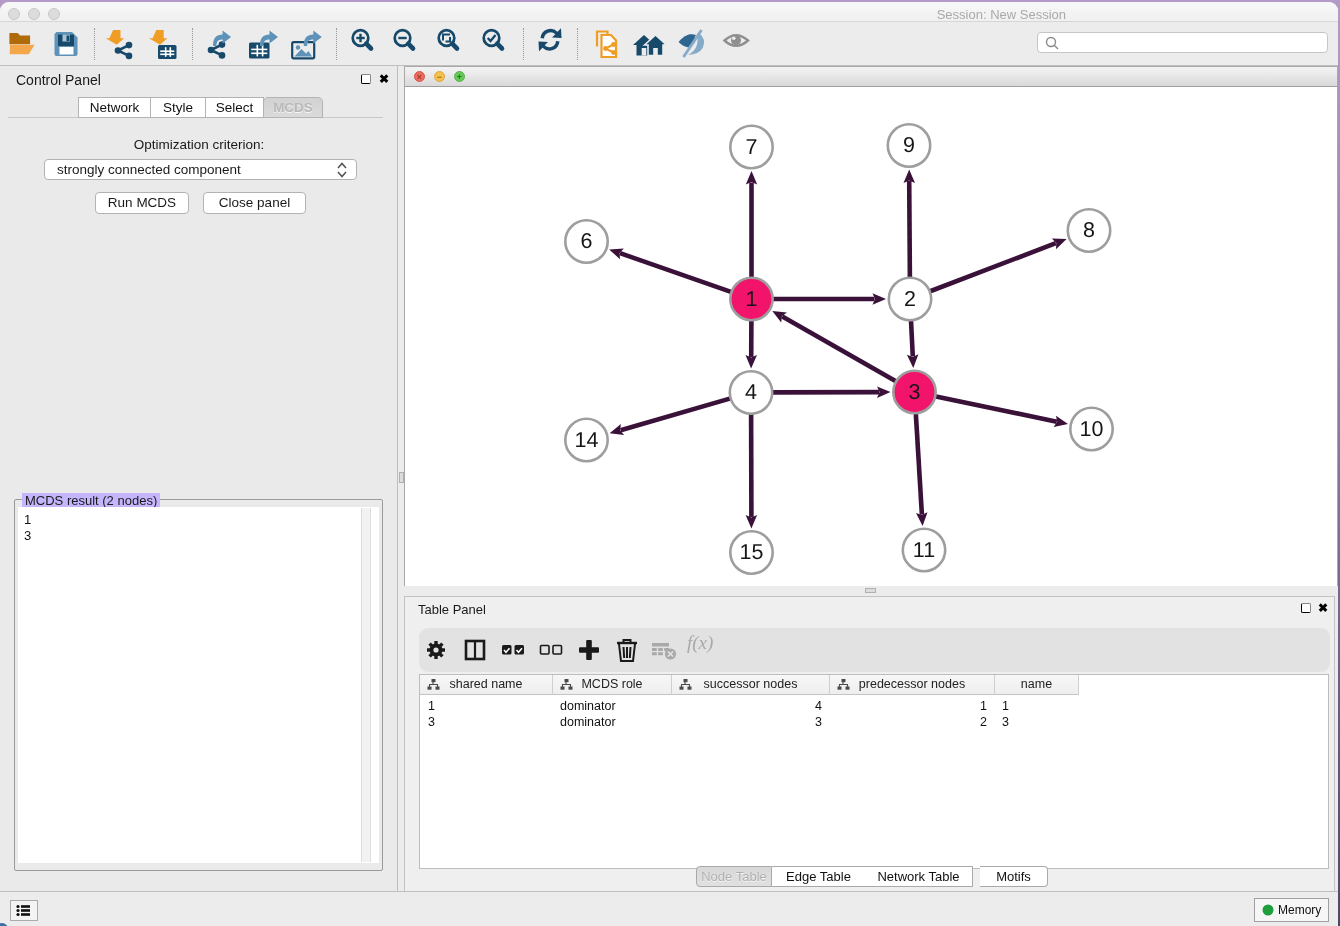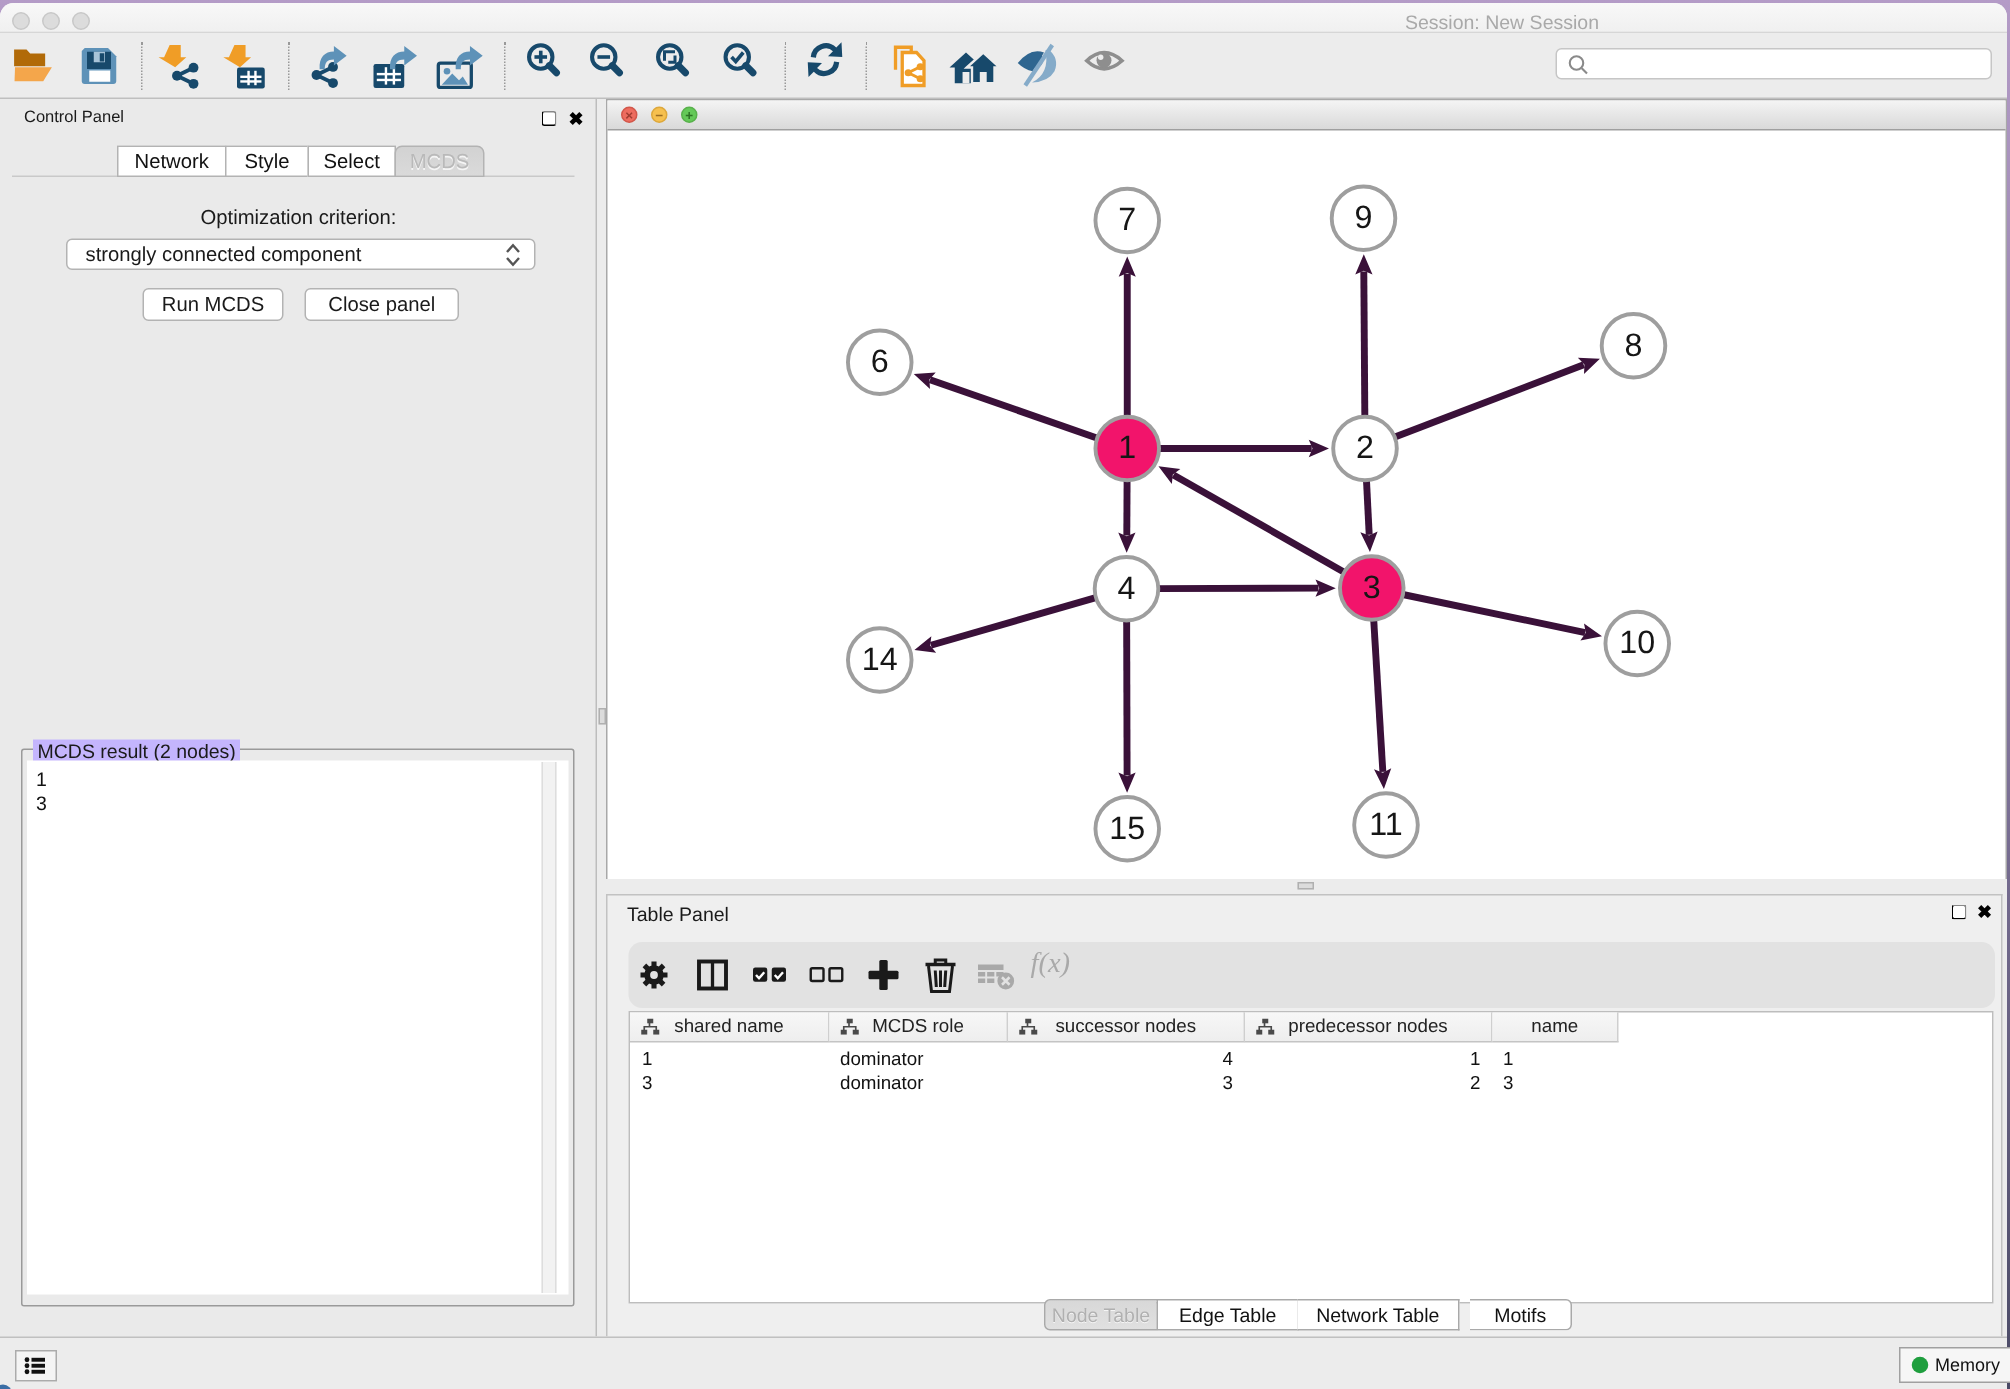--- a/index.html
+++ b/index.html
@@ -8,21 +8,21 @@
 .abs { position:absolute; }
 #app { left:0; top:2px; width:1338px; height:924px; background:#ececec; border-radius:9px 9px 0 0; }
 #titlebar { left:0; top:2px; width:1338px; height:20px; background:linear-gradient(#f8f8f8,#f0f0f0); border-radius:9px 9px 0 0; border-bottom:1px solid #d6d6d6; }
 .tl { width:12px; height:12px; border-radius:50%; top:6px; }
 #wintitle { left:0; top:5px; width:1066px; text-align:right; font-size:13px; color:#a9a9a9; }
 #toolbar { left:0; top:22px; width:1338px; height:44px; background:#ececec; border-bottom:1px solid #bfbfbf; }
 .sep { top:6px; height:32px; width:0; border-left:1px dotted #999; }
 #search { left:1037px; top:10px; width:291px; height:21px; background:#fff; border:1px solid #c6c6c6; border-radius:4px; }
 
 #cp { left:0; top:66px; width:398px; height:825px; background:#eaeaea; border-right:1px solid #bdbdbd; }
-#cptitle { left:16px; top:6px; font-size:11px; color:#1a1a1a;text-align:center; }
+#cptitle { left:16px; top:6px; font-size:14px; color:#1a1a1a;text-align:center; }
 .fltbox { width:10px; height:10px; border:1.5px solid #000; border-top-color:#888; border-right-color:#888; border-radius:2px; background:#fff; }
 .xicon { font-size:12px; color:#000; font-weight:bold; }
 .tab { top:31px; height:21px; background:#fff; border:1px solid #b3b3b3; font-size:13.5px; text-align:center; line-height:20px; color:#111; }
 .tabsel { background:linear-gradient(#d2d2d2,#dadada); color:#b9b9b9; text-shadow:0 1px 0 #f5f5f5; border-radius:5px 5px 0 0; }
 #optlabel { left:0; top:71px; width:398px; text-align:center; font-size:13.5px; color:#1a1a1a; }
 #combo { left:44px; top:93px; width:313px; height:21px; background:#fff; border:1px solid #b3b3b3; border-radius:4px; font-size:13.5px; color:#1a1a1a; line-height:19px; padding-left:12px; }
 .btn { top:126px; height:22px; background:#fff; border:1px solid #b3b3b3; border-radius:4px; font-size:13.5px; color:#1a1a1a; text-align:center; line-height:20px; }
 #fieldset { left:14px; top:433px; width:369px; height:372px; border:1px solid #9a9a9a; border-radius:2px; }
 #legend { left:22px; top:427px; background:#c4b5fd; padding:0 3px; font-size:13px; color:#1a1a1a; }
 #resultbox { left:18px; top:441px; width:361px; height:356px; background:#fff; font-size:13px; color:#111; }
@@ -39,21 +39,21 @@
 #tp { left:404px; top:596px; width:931px; height:295px; background:#efefef; border:1px solid #c2c2c2; border-bottom:none; }
 #tptitle { left:13px; top:5px; font-size:13px; color:#1a1a1a; }
 #tptb { left:14px; top:31px; width:911px; height:44px; background:#e2e2e2; border-radius:9px; }
 #tbl { left:14px; top:77px; width:910px; height:195px; background:#fff; border:1px solid #bdbdbd; }
 .hcell { top:0; height:20px; background:linear-gradient(#f7f7f7,#eee); border-right:1px solid #cfcfcf; border-bottom:1px solid #c4c4c4; font-size:12.5px; color:#222; text-align:center; line-height:19px; }
 .rcell { font-size:12.5px; color:#111; height:16px; line-height:16px; }
 .btab { top:269px; height:21px; background:#fff; border:1px solid #a9a9a9; border-left:none; font-size:13px; color:#111; text-align:center; line-height:19px; }
 
 #status { left:0; top:891px; width:1338px; height:35px; background:#ececec; border-top:1px solid #c0c0c0; }
 #listbtn { left:10px; top:8px; width:28px; height:21px; background:#f4f4f4; border:1px solid #ababab; }
-#membtn { left:1254px; top:6px; width:75px; height:24px; background:#f6f6f6; border:1px solid #a0a0a0; font-size:12px; color:#111;margin-left:12px; }
+#membtn { left:1254px; top:6px; width:75px; height:24px; background:#f6f6f6; border:1px solid #a0a0a0; font-size:12px; color:#111; }
 </style>
 </head>
 <body>
 <div id="app" class="abs"></div>
 <div id="titlebar" class="abs">
   <div class="abs tl" style="left:8px; background:#dcdcdc; border:1px solid #c8c8c8;"></div>
   <div class="abs tl" style="left:28px; background:#dcdcdc; border:1px solid #c8c8c8;"></div>
   <div class="abs tl" style="left:48px; background:#dcdcdc; border:1px solid #c8c8c8;"></div>
   <div id="wintitle" class="abs">Session: New Session</div>
 </div>
@@ -158,21 +158,21 @@
 </div>
 <div id="cp" class="abs">
   <div id="cptitle" class="abs">Control Panel</div>
   <div class="abs fltbox" style="left:361px; top:8px;"></div>
   <div class="abs xicon" style="left:379px; top:6px;">✖</div>
   <div class="abs" style="left:8px; top:51px; width:256px; height:1px; background:#c9c9c9;"></div>
     <div class="abs" style="left:322px; top:51px; width:61px; height:1px; background:#c9c9c9;"></div>
   <div class="tab abs" style="left:78px; width:73px;">Network</div>
   <div class="tab abs" style="left:150px; width:56px;">Style</div>
   <div class="tab abs" style="left:205px; width:59px;">Select</div>
-  <div class="tab tabsel abs" style="left:263px; width:60px;">MCDS</div>
+  <div class="tab tabsel abs" style="left:263px; width:60px;font-weight:bold;">MCDS</div>
   <div id="combo" class="abs">strongly connected component
     <svg width="12" height="16" style="position:absolute; right:8px; top:2px;">
         <path d="M2 6 L6 1.5 L10 6" fill="none" stroke="#555" stroke-width="1.6"></path>
         <path d="M2 10 L6 14.5 L10 10" fill="none" stroke="#555" stroke-width="1.6"></path>
       </svg>
   </div>
   <div id="optlabel" class="abs">Optimization criterion:</div>
   <div class="btn abs" style="left:95px; width:94px;">Run MCDS</div>
   <div class="btn abs" style="left:203px; width:103px;">Close panel</div>
   <div id="fieldset" class="abs"></div>

